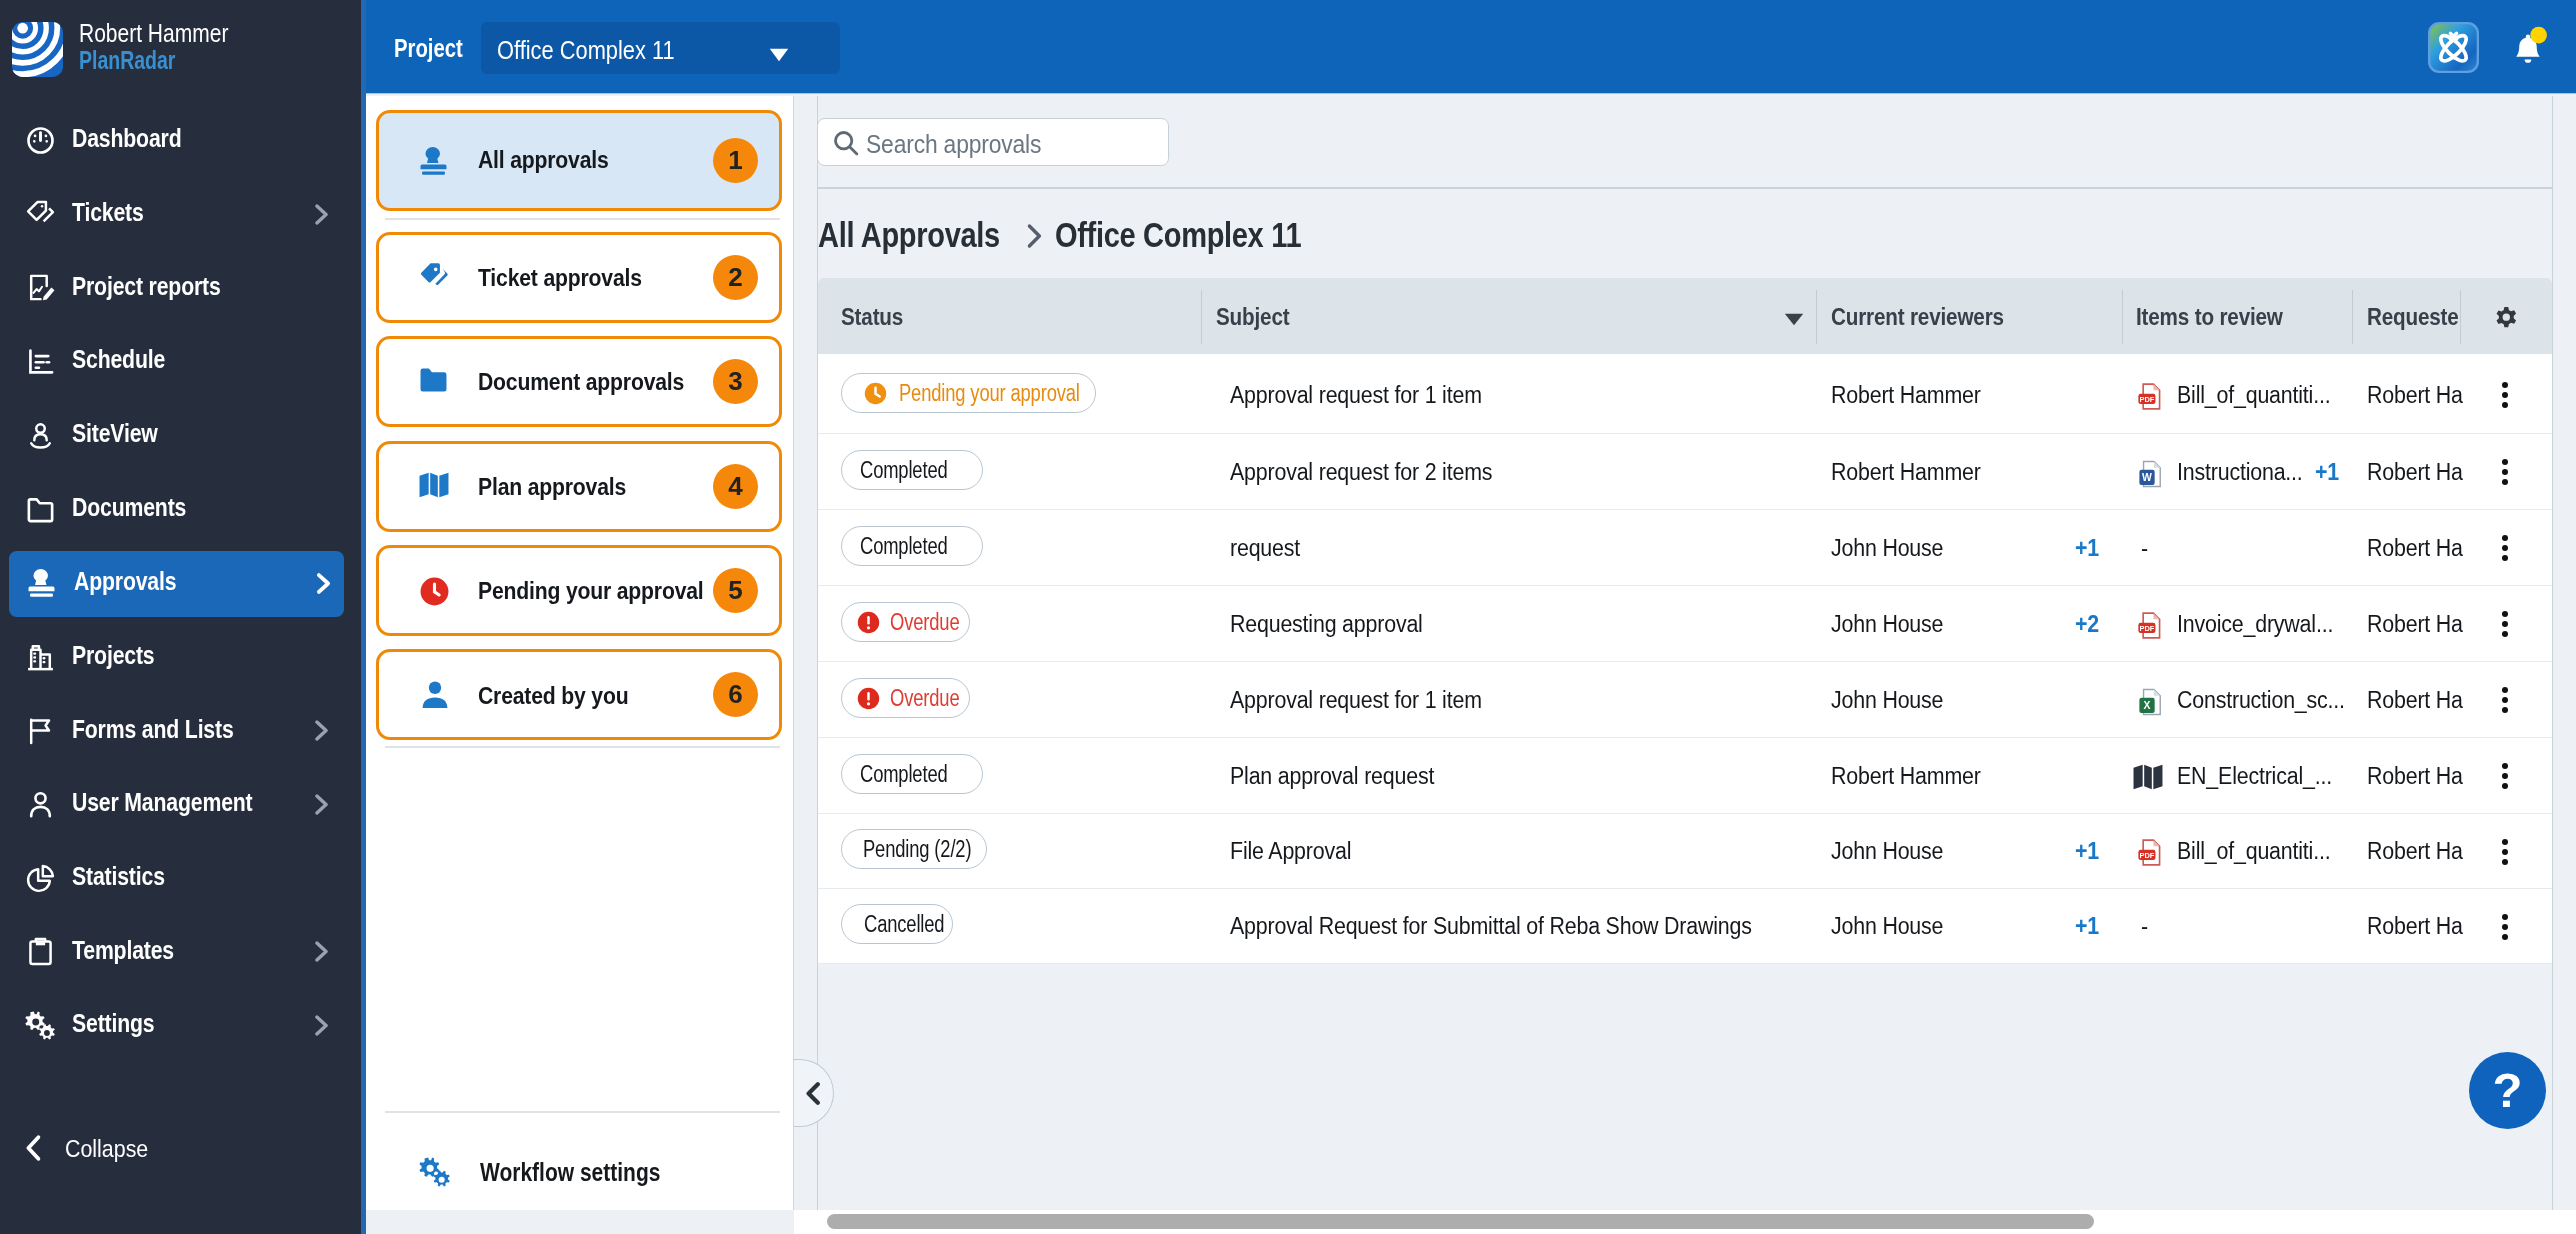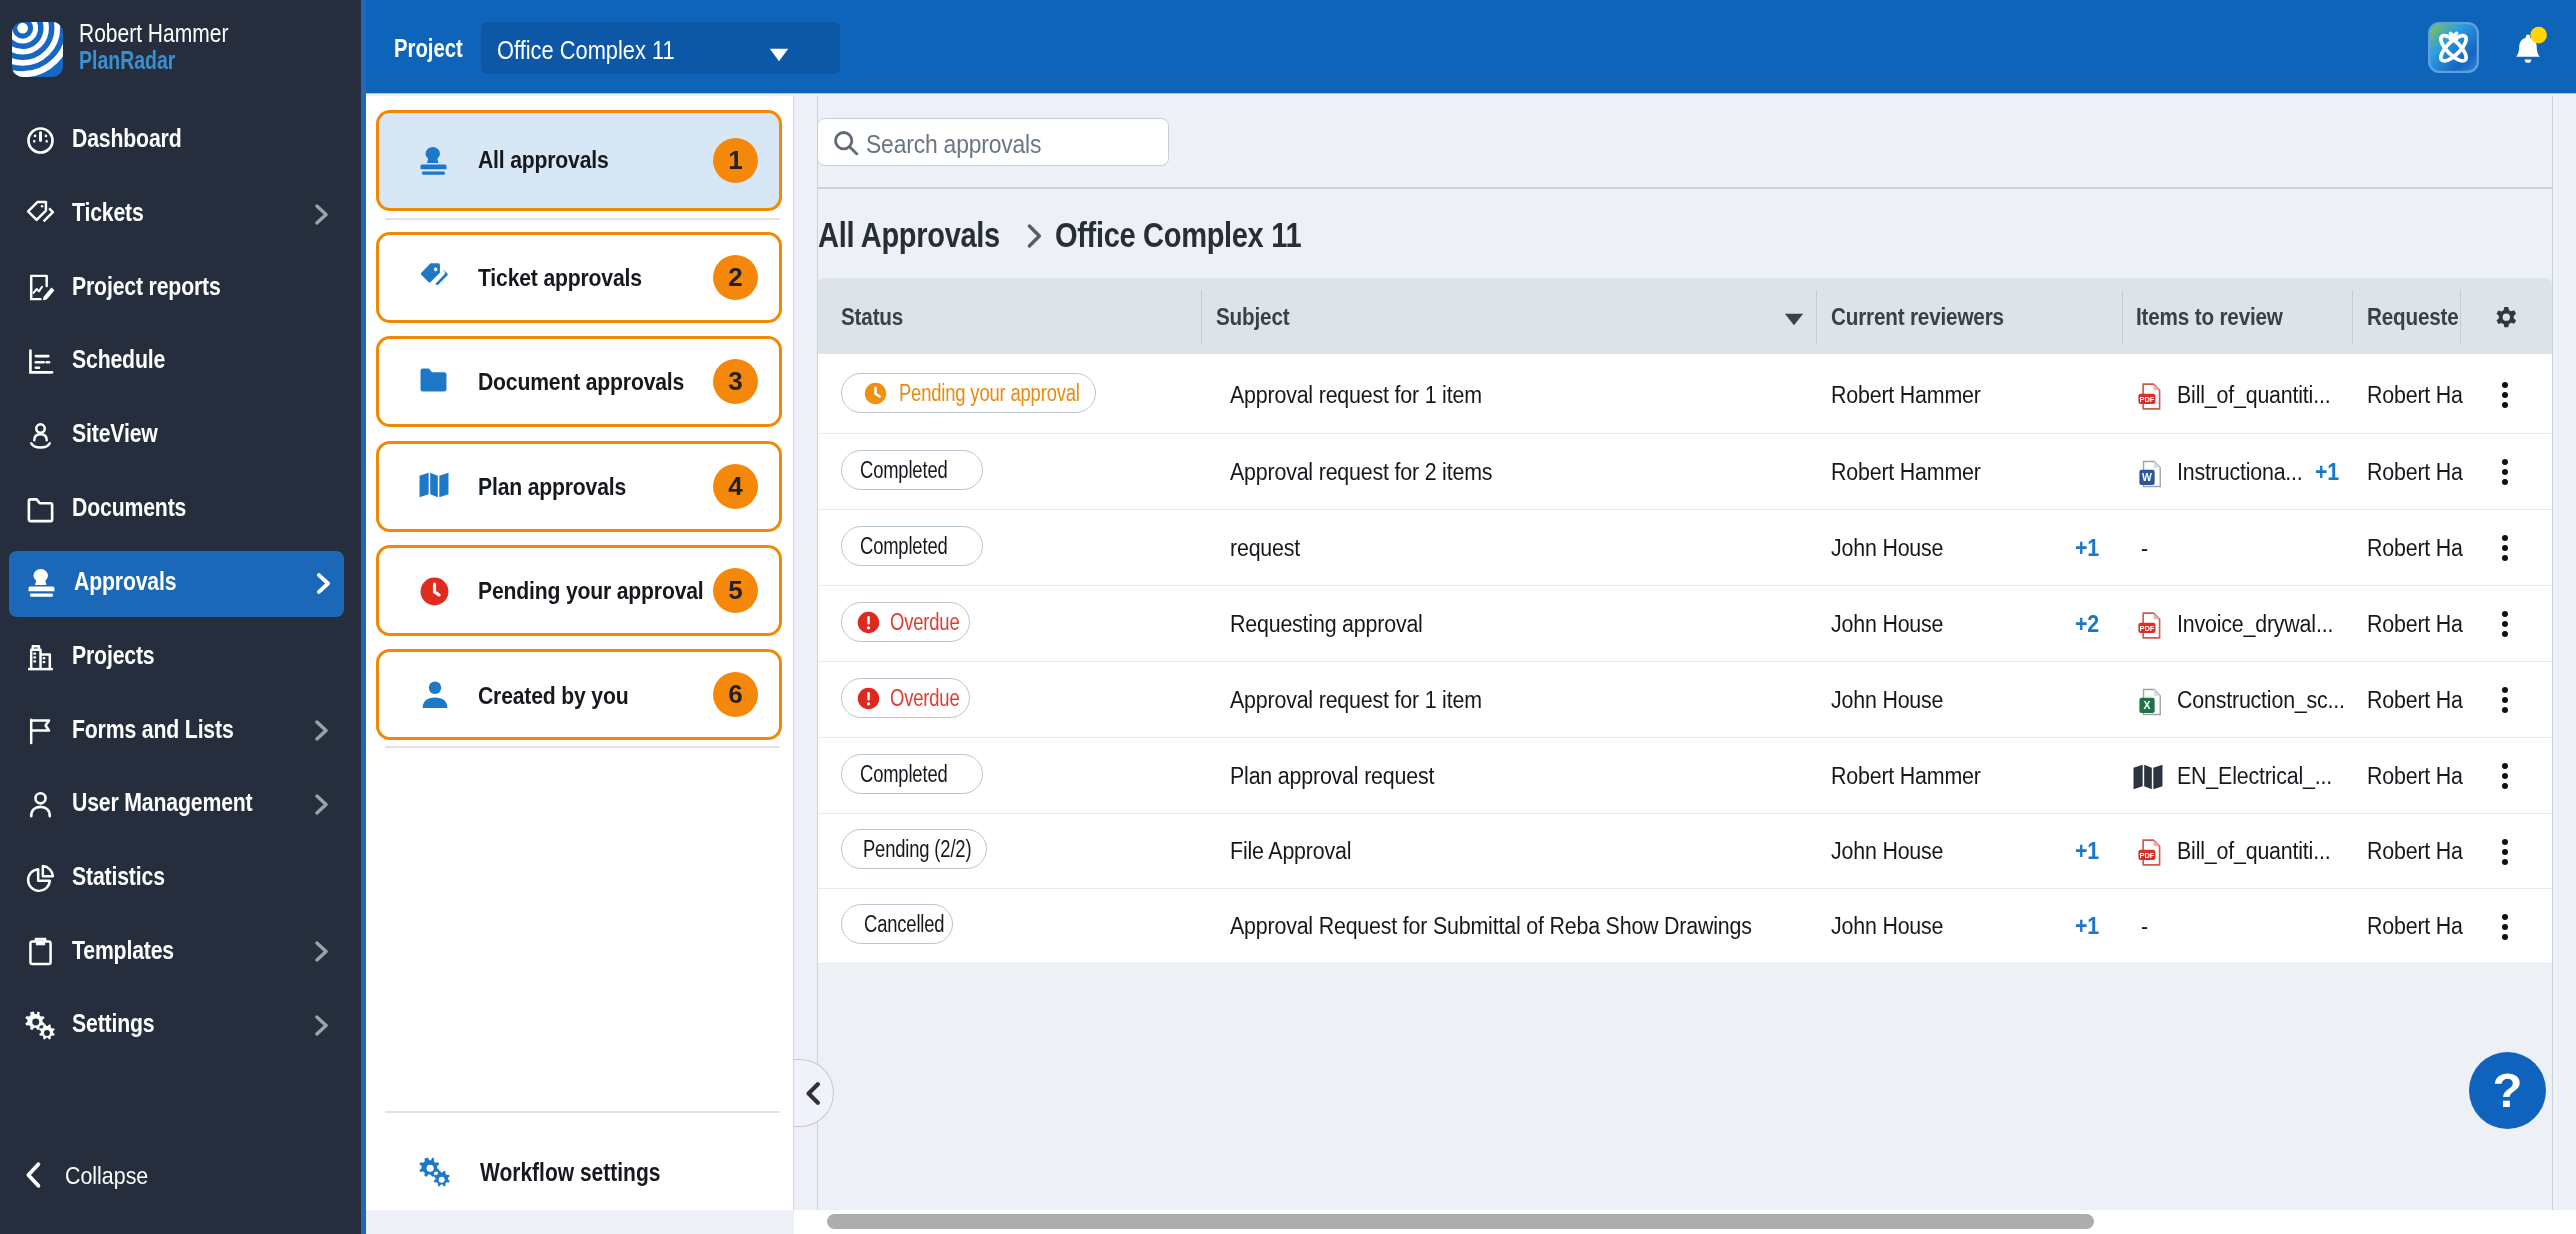--- a/index.html
+++ b/index.html
@@ -155,21 +155,21 @@
   </svg>
 
 <svg class="abs" style="left:23px;top:1010px" width="34" height="34" viewBox="0 0 44 44" fill="#fff">
   <path d="M14 2 l1.2 3.4 a8 8 0 0 1 2.6 0 L19 2 h-0 l2.6 1 -0.4 3.6 a8 8 0 0 1 1.8 1.8 L26.6 8 28 10.5 l-2.8 2.2 a8 8 0 0 1 0 2.6 l2.8 2.2 -1.4 2.5 -3.6 -0.4 a8 8 0 0 1 -1.8 1.8 l0.4 3.6 -2.6 1 -2.2 -2.9 a8 8 0 0 1 -2.6 0 L12 26 9.4 25 l0.4 -3.6 a8 8 0 0 1 -1.8 -1.8 L4.4 20 3 17.5 l2.8 -2.2 a8 8 0 0 1 0 -2.6 L3 10.5 4.4 8 8 8.4 a8 8 0 0 1 1.8 -1.8 L9.4 3 Z M16.5 11 a4.5 4.5 0 1 0 0 9 a4.5 4.5 0 0 0 0 -9 Z" fill-rule="evenodd"></path>
   <path d="M29 18 l1 2.8 a6.6 6.6 0 0 1 2.1 0 l1.8 -2.3 2.1 0.9 -0.3 2.9 a6.6 6.6 0 0 1 1.5 1.5 l2.9 -0.3 1.1 2 -2.3 1.8 a6.6 6.6 0 0 1 0 2.1 l2.3 1.8 -1.1 2 -2.9 -0.3 a6.6 6.6 0 0 1 -1.5 1.5 l0.3 2.9 -2.1 0.9 -1.8 -2.3 a6.6 6.6 0 0 1 -2.1 0 l-1.8 2.3 -2.1 -0.9 0.3 -2.9 a6.6 6.6 0 0 1 -1.5 -1.5 l-2.9 0.3 -1.1 -2 2.3 -1.8 a6.6 6.6 0 0 1 0 -2.1 l-2.3 -1.8 1.1 -2 2.9 0.3 a6.6 6.6 0 0 1 1.5 -1.5 l-0.3 -2.9 Z M31 26 a3.8 3.8 0 1 0 0 7.6 a3.8 3.8 0 0 0 0 -7.6 Z" fill-rule="evenodd"></path>
   </svg>
 <div class="abs navtxt" style="left:72px;top:1009px">Settings</div>
 <svg class="abs" style="left:313px;top:1014px" width="17" height="23" viewBox="0 0 22 30">
     <path d="M5 4 L17 15 L5 26" fill="none" stroke="#99a2ae" stroke-width="4.5" stroke-linecap="round" stroke-linejoin="round"></path>
   </svg>
-<div class="abs" style="left:23px;top:1159px;width:230px;height:34px;color:#fff;font-size:28px">
+<div class="abs" style="left:23px;top:1132px;width:230px;height:34px;color:#fff;font-size:28px">
   <svg width="20" height="28" viewBox="0 0 26 36" style="vertical-align:-4.6px">
       <path d="M20 4 L7 18 L20 32" fill="none" stroke="#fff" stroke-width="5" stroke-linecap="round" stroke-linejoin="round"></path>
     </svg>
   <span style="margin-left:14px;font-size:24.6px;color:#fff;display:inline-block;transform:scaleX(0.87);transform-origin:0 50%">Collapse</span>
 </div>
 <div class="abs" id="topbar"></div>
 <div class="abs" style="left:394px;top:33px;color:#fff;font-size:26px;font-weight:bold;transform:scaleX(0.78);transform-origin:0 50%">Project</div>
 <div class="abs" style="left:481px;top:22px;width:359px;height:52px;background:#0d57a7;border-radius:6.1px"></div>
 <div class="abs" style="left:497px;top:35px;color:#fff;font-size:26px;transform:scaleX(0.84);transform-origin:0 50%">Office Complex 11</div>
 <svg class="abs" style="left:769px;top:48px" width="20" height="14" viewBox="0 0 26 18">

